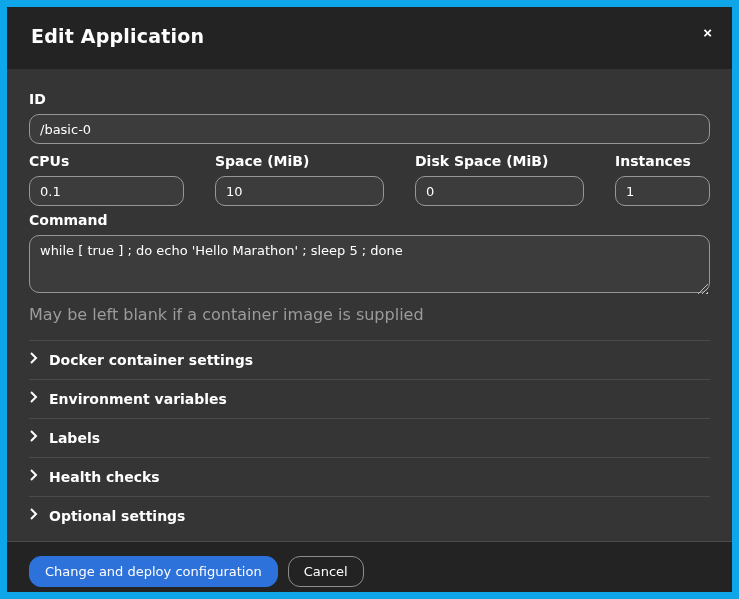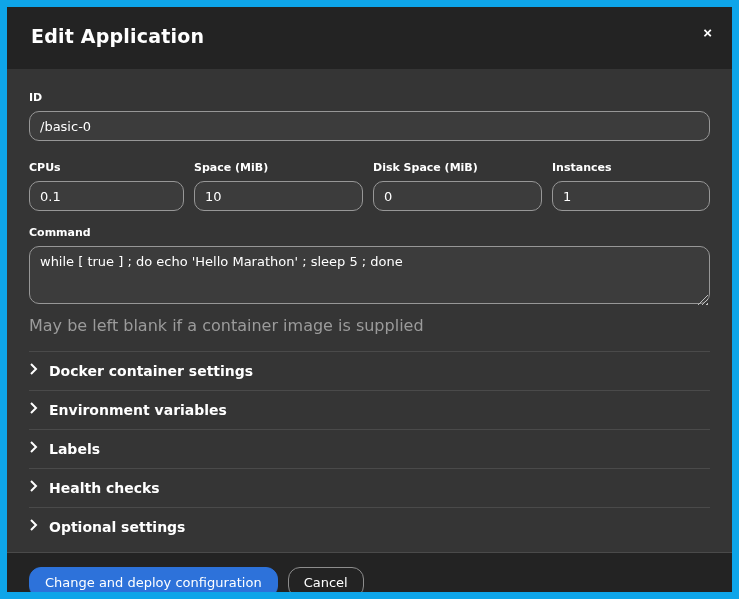--- a/index.html
+++ b/index.html
@@ -43,43 +43,43 @@
     border: none;
     padding: 2px 4px;
   }
   .modal-body {
     flex: 1 1 auto;
     padding: 22px 22px 0 22px;
   }
   .form-label {
     display: block;
     color: #ffffff;
-    font-size: 11px;
+    font-size: 14px;
     font-weight: bold;
     margin-bottom: 7px;
   }
   .form-control {
     width: 100%;
     background: #3c3c3c;
     border: 1px solid #979797;
     border-radius: 10px;
     color: #ffffff;
     font-size: 13px;
     font-family: inherit;
     padding: 6px 10px;
     outline: none;
   }
   input.form-control { height: 30px; }
   .field-row {
     display: grid;
     grid-template-columns: 155px 169px 169px 1fr;
-    column-gap: 10px;
-    margin-top: 20px;
-  }
-  .cmd-group { margin-top: 15px; }
+    column-gap: 31px;
+    margin-top: 9px;
+  }
+  .cmd-group { margin-top: 6px; }
   .textarea-wrap { position: relative; }
   textarea.form-control {
     height: 58px;
     resize: none;
     line-height: 1.4;
   }
   .grip {
     position: absolute;
     right: 2px;
     bottom: 3px;

